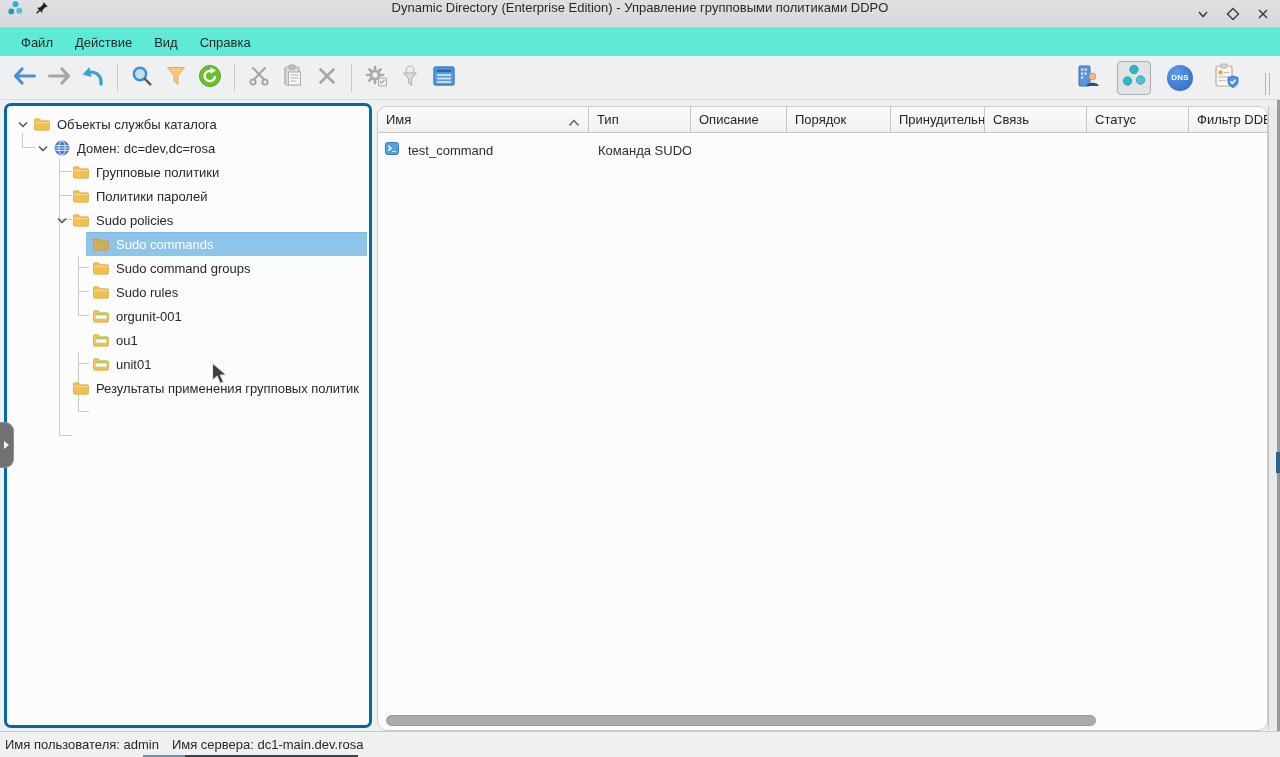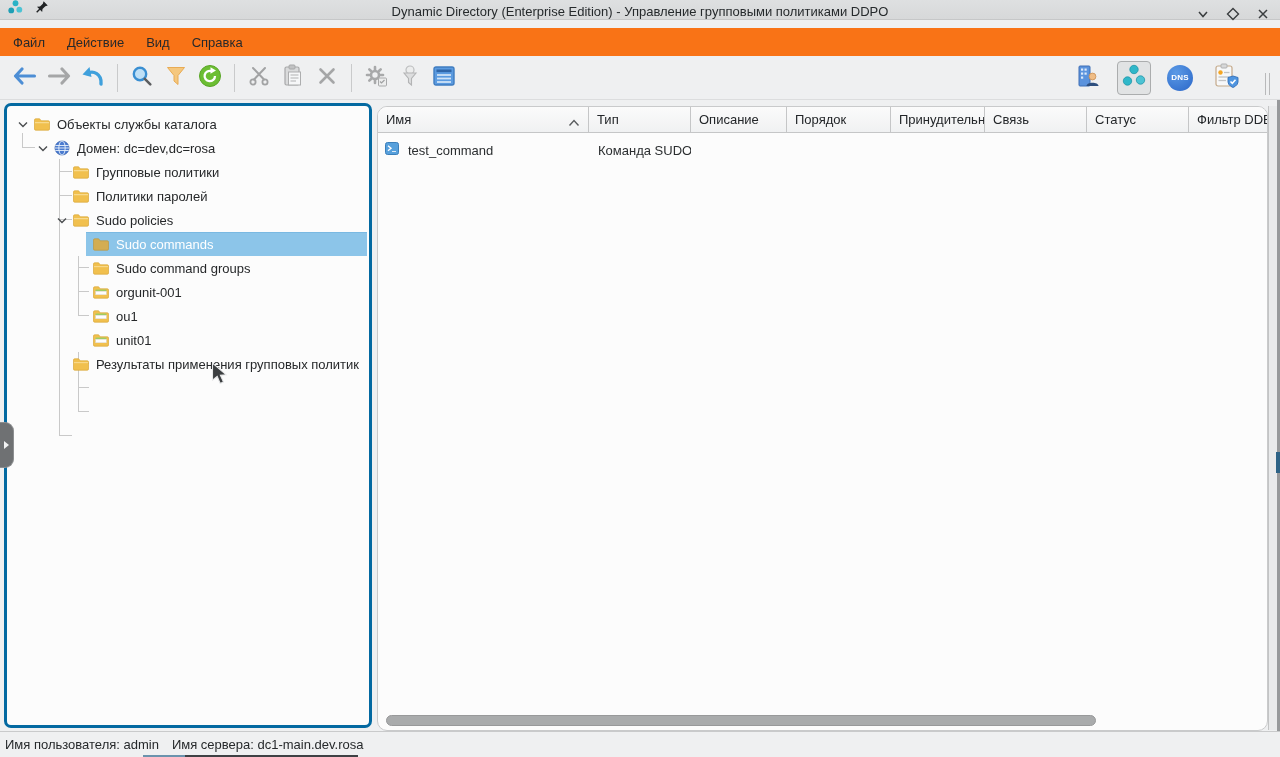--- a/index.html
+++ b/index.html
@@ -2,31 +2,31 @@
 <html><head>
 <meta charset="utf-8">
 <style>
   * { margin:0; padding:0; box-sizing:border-box; }
   html,body { width:1280px; height:757px; overflow:hidden;
     font-family:"Liberation Sans", sans-serif; font-size:13px; color:#2b2e30;
     background:#eff0f1; }
   .window { position:relative; width:1280px; height:757px; background:#eff0f1; }
 
   
-  .titlebar { position:absolute; top:0; left:0; right:0; height:20px;
+  .titlebar { position:absolute; top:0; left:0; right:0; height:28px;
     background:linear-gradient(#dee0e1,#d7d8d9); border-bottom:1px solid #c6c7c8;
-    display:flex; align-items:flex-end; }
+    display:flex; align-items:flex-start; }
   .tb-left { display:flex; align-items:center; gap:10px; padding-left:7px; }
   .tb-title { position:absolute; left:0; right:0; text-align:center; color:#262a2c; pointer-events:none; }
   .tb-controls { position:absolute; right:8px; top:0; height:28px; display:flex; align-items:center; gap:12px; }
   .tb-btn { width:18px; height:18px; display:flex; align-items:center; justify-content:center; }
 
   
   .menubar { position:absolute; top:28px; left:0; right:0; height:28px;
-    background:#f97316; display:flex; align-items:center; padding-left:2px; }
+    background:#5eead4; display:flex; align-items:center; padding-left:10px; }
   .menu-item { padding:4px 11px; color:#26292b; cursor:default; }
 
   
   .toolbar { position:absolute; top:56px; left:0; right:0; height:44px;
     background:#eff0f1; border-bottom:1px solid #dcddde; display:flex; align-items:center; padding:0 8px; }
   .tool { width:34px; height:34px; display:flex; align-items:center; justify-content:center;
     border-radius:4px; border:1px solid transparent; }
   .tool.active { background:#e1e3e4; border:1px solid #abadae; }
   .tsep { width:1px; height:28px; background:#c9cacb; margin:0 7px; }
   .toolbar-right { margin-left:auto; display:flex; align-items:flex-end; gap:12px; }
@@ -381,20 +381,30 @@
                 <path d="M1 4.6 H15" stroke="#f8da8e" stroke-width="1.1"></path>
               </svg>
             </span>
           <span class="tlabel">Sudo command groups</span>
         </div>
         <div class="trow l3">
           <span class="slot"></span>
           <span class="ticon">
               <svg width="16" height="13" viewBox="0 0 16 13">
                 <path d="M0.5 2 Q0.5 0.8 1.7 0.8 H5.6 L7.2 2.8 H14.3 Q15.5 2.8 15.5 4 V11 Q15.5 12.2 14.3 12.2 H1.7 Q0.5 12.2 0.5 11 Z" fill="#f1c04e" stroke="#d9a73a" stroke-width="0.7"></path>
+                <path d="M1 4.6 H15" stroke="#f8da8e" stroke-width="1.1"></path>
+              </svg>
+            </span>
+          <span class="tlabel">Sudo rules</span>
+        </div>
+        <div class="trow l3">
+          <span class="slot"></span>
+          <span class="ticon">
+              <svg width="16" height="13" viewBox="0 0 16 13">
+                <path d="M0.5 2 Q0.5 0.8 1.7 0.8 H5.6 L7.2 2.8 H14.3 Q15.5 2.8 15.5 4 V11 Q15.5 12.2 14.3 12.2 H1.7 Q0.5 12.2 0.5 11 Z" fill="#f1c04e" stroke="#d9a73a" stroke-width="0.7"></path>
                 <rect x="2.6" y="3.6" width="10.8" height="1.6" fill="#9ccc65"></rect>
                 <rect x="2.6" y="5.2" width="10.8" height="3.6" fill="#fdfdfd" stroke="#d2d3d4" stroke-width="0.4"></rect>
               </svg>
             </span>
           <span class="tlabel">orgunit-001</span>
         </div>
         <div class="trow l3">
           <span class="slot"></span>
           <span class="ticon">
               <svg width="16" height="13" viewBox="0 0 16 13">

